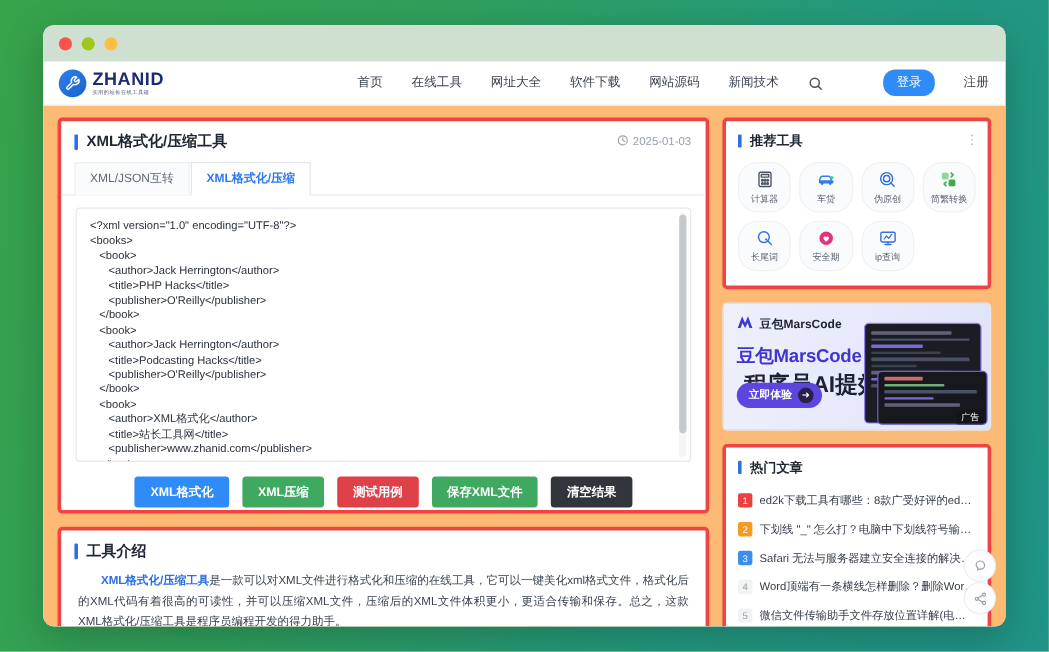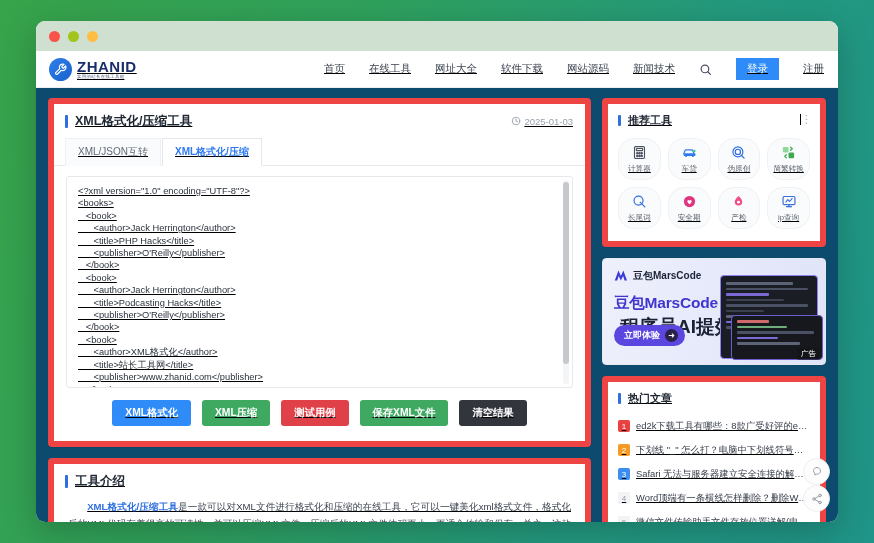--- a/index.html
+++ b/index.html
@@ -34,24 +34,23 @@
     gap: 8px;
     flex: none;
   }
   .dot { width: 11px; height: 11px; border-radius: 50%; }
   .dot.red { background: #f9534b; }
   .dot.green { background: #a2c51d; }
   .dot.yellow { background: #ffbd44; }
 
   .viewport {
     flex: 1;
-    background: #0c4a6e;
+    background: #fdba74;
     position: relative;
     overflow: hidden;
-    text-decoration: underline;
   }
 
   
   .site-header {
     height: 37px;
     background: #ffffff;
     border-bottom: 1px solid #eceef1;
     display: flex;
     align-items: center;
     padding: 0 14px 0 13px;
@@ -76,42 +75,42 @@
   .nav {
     margin-left: auto;
     display: flex; align-items: center; gap: 24px;
   }
   .nav-item {
     font-size: 10.5px; color: #3c4350; cursor: pointer; white-space: nowrap;
   }
   .nav-search { color: #4a5160; display: flex; align-items: center; cursor: pointer; }
   .btn-login {
     background: #2f8bf7; color: #fff;
-    font-size: 10.5px; padding: 4px 11px; border-radius: 0;
-    cursor: pointer; white-space: nowrap;
+    font-size: 10.5px; padding: 4px 11px; border-radius: 10px;
+    cursor: pointer; white-space: nowrap; margin-left: 26px;
   }
   .btn-reg {
     font-size: 10.5px; color: #3c4350; cursor: pointer; white-space: nowrap;
   }
 
   
   .page {
     display: flex;
     gap: 11px;
     padding: 10px 12px 0 12px;
     height: calc(100% - 37px);
     overflow: hidden;
   }
   .col-main { width: 543px; flex: none; }
   .col-side { width: 224px; flex: none; }
 
   .card {
     background: #fff;
     border-radius: 4px;
-    border: 6px solid #ef4444;
+    border: 3px solid #ef4444;
     box-shadow: 0 1px 2px rgba(16,24,40,.04);
   }
 
   .card-head {
     display: flex; align-items: center;
     padding: 9px 12px 8px 11px;
   }
   .head-bar {
     width: 3px; height: 13px; background: #2f6fe0; border-radius: 1px;
     margin-right: 7px; flex: none;
@@ -174,21 +173,21 @@
   }
   .scroll-thumb {
     position: absolute; right: 3px; top: 5px;
     width: 6px; height: 182px;
     background: #c5c8cd; border-radius: 3px;
   }
 
   
   .btn-row {
     display: flex; gap: 11px;
-    padding: 12px 12px 15px 12px;
+    padding: 12px 12px 2px 12px;
     justify-content: center;
   }
   .btn {
     font-size: 10.3px; font-weight: 700; color: #fff;
     padding: 6px 13px; border-radius: 3px; cursor: pointer;
     white-space: nowrap;
   }
   .btn.blue  { background: #2f8bf7; }
   .btn.green { background: #3fa962; }
   .btn.red   { background: #e04148; }
@@ -522,29 +521,20 @@
             <div class="tool-cell">
               <span class="tool-ico">
                 <svg width="15" height="15" viewBox="0 0 24 24" fill="none">
                   <circle cx="12" cy="12" r="9" fill="#e0357f"></circle>
                   <path d="M12 16.5s-3.6-2.4-3.6-4.8a2 2 0 013.6-1.2 2 2 0 013.6 1.2c0 2.4-3.6 4.8-3.6 4.8z" fill="#fff"></path>
                 </svg>
               </span>
               <span class="tool-lbl">安全期</span>
             </div>
 
-            <div class="tool-cell">
-              <span class="tool-ico">
-                <svg width="15" height="15" viewBox="0 0 24 24" fill="none">
-                  <path d="M12 3c3.6 3.4 6 6.3 6 9.2A6 6 0 016 12.2C6 9.3 8.4 6.4 12 3z" fill="#ef4e88"></path>
-                  <circle cx="12" cy="13" r="2.3" fill="#fff"></circle>
-                </svg>
-              </span>
-              <span class="tool-lbl">产检</span>
-            </div>
 
             <div class="tool-cell">
               <span class="tool-ico">
                 <svg width="16" height="15" viewBox="0 0 24 24" fill="none" stroke="#3a6fd8" stroke-width="1.9" stroke-linecap="round">
                   <rect x="2.5" y="4" width="19" height="13" rx="1.8"></rect>
                   <line x1="8" y1="20.3" x2="16" y2="20.3"></line>
                     <line x1="12" y1="17" x2="12" y2="20.3"></line>
                   <path d="M7 13l3-4 3 3 4-5" stroke="#3a6fd8" stroke-width="1.7" fill="none"></path>
                 </svg>
               </span>

